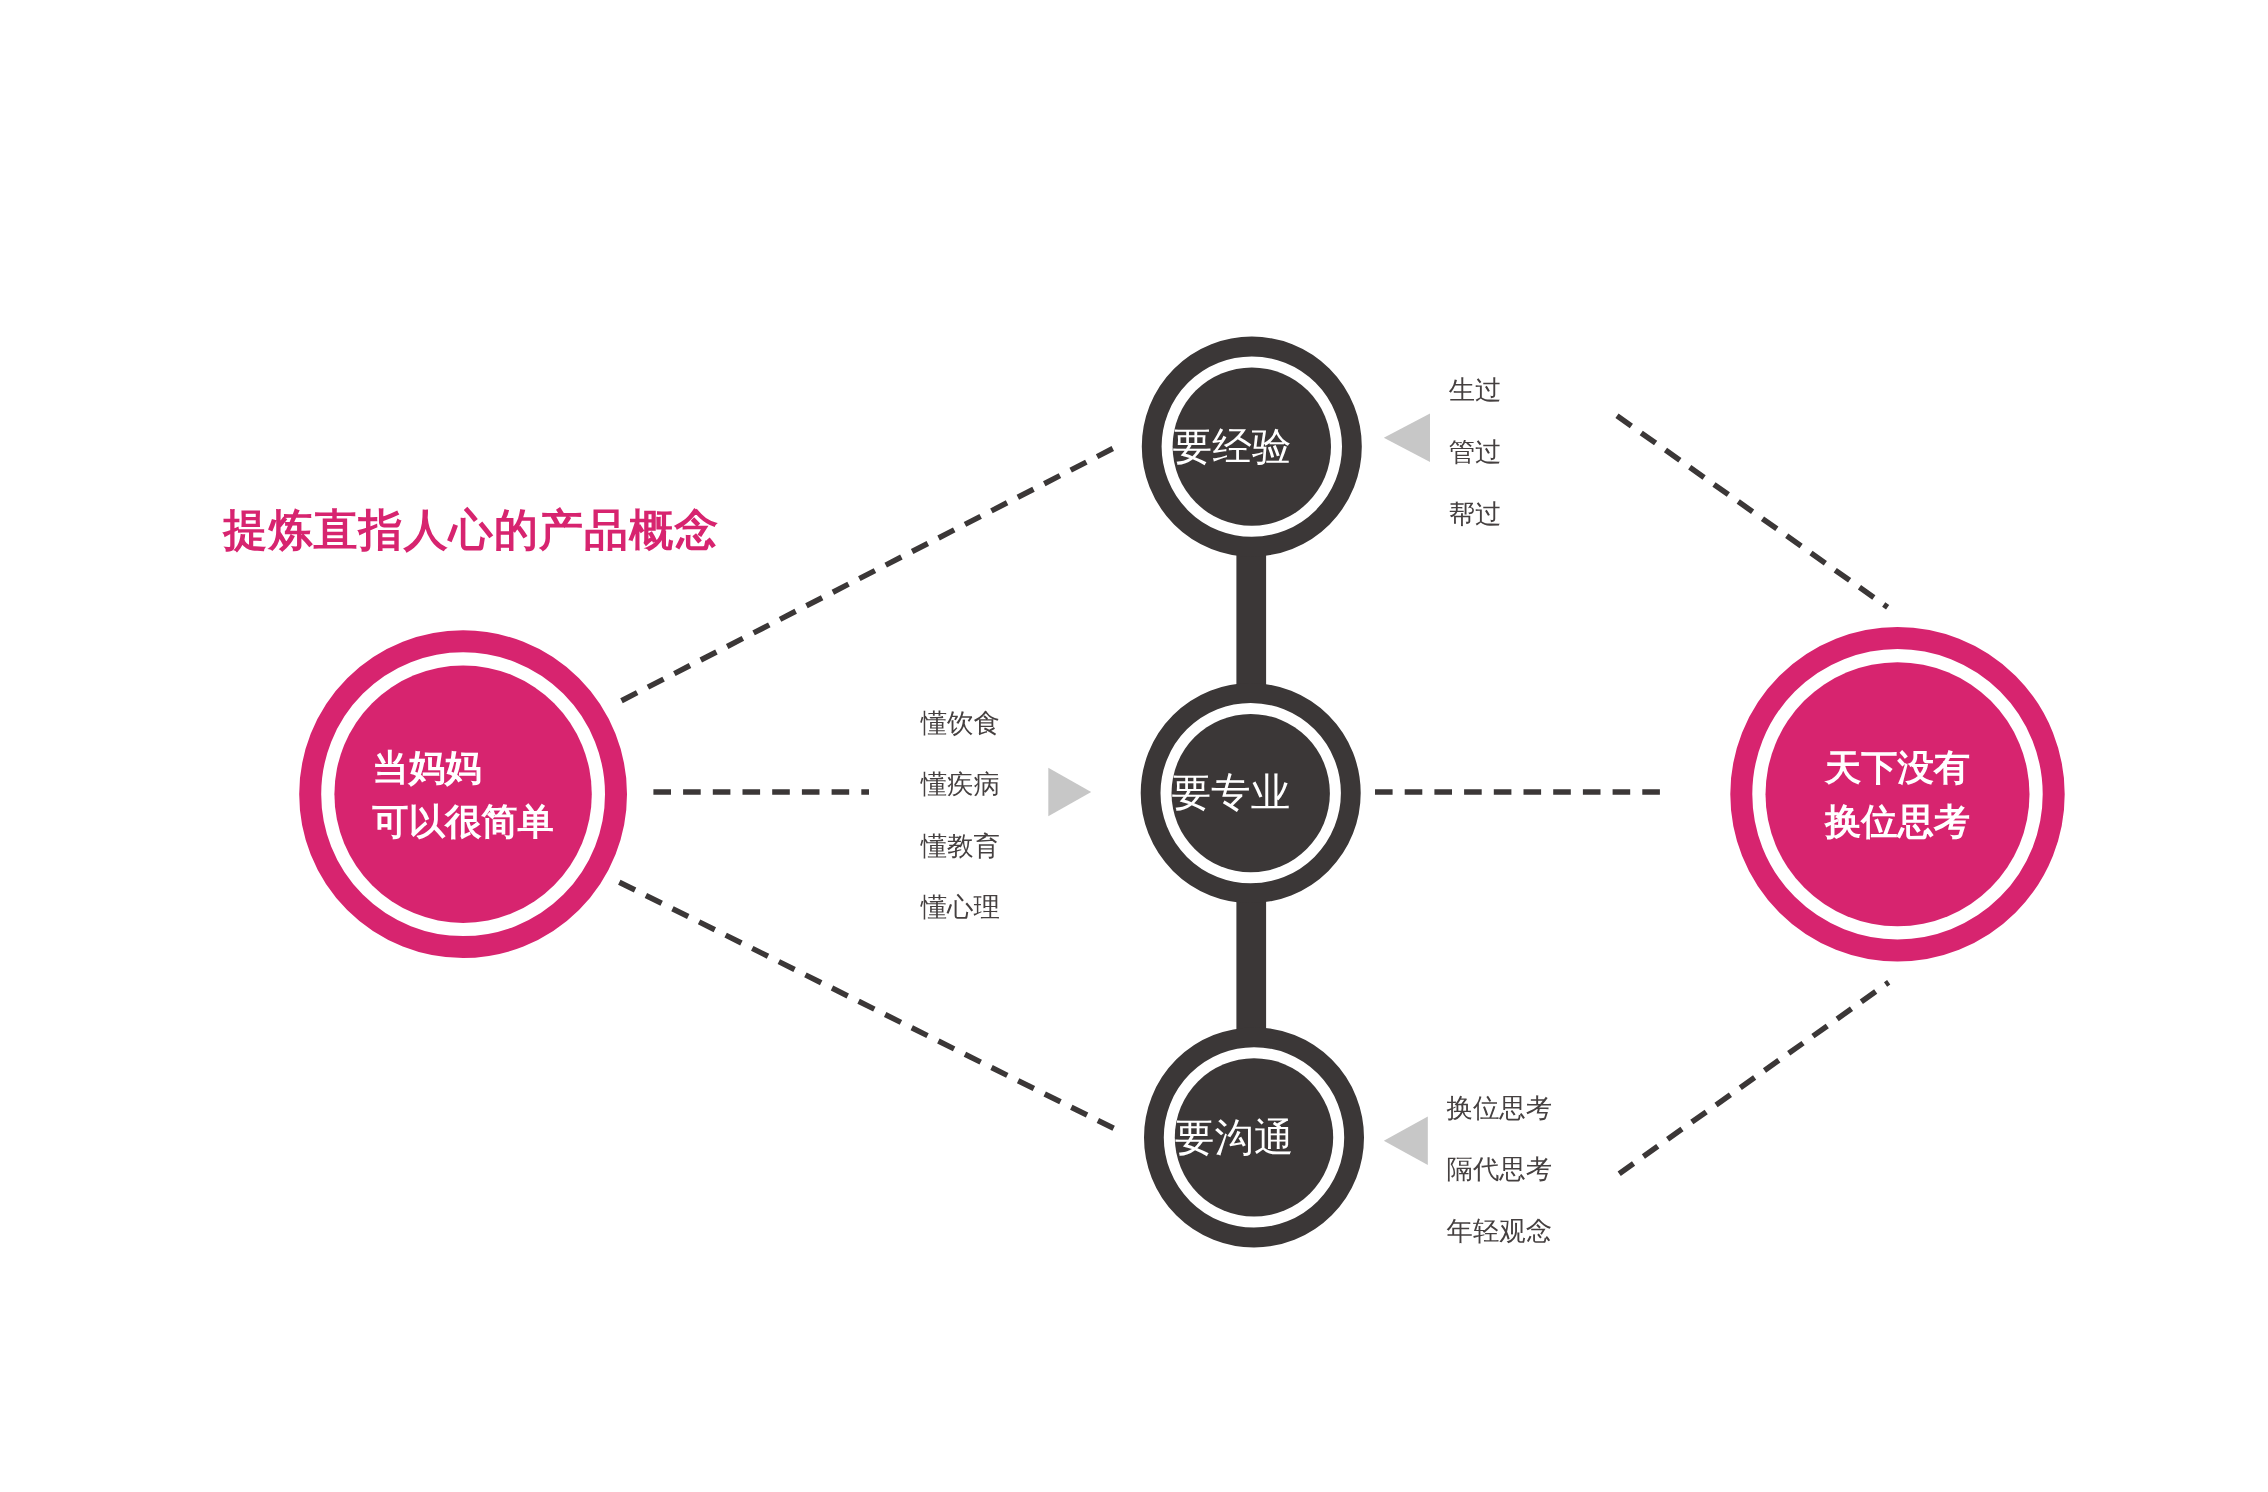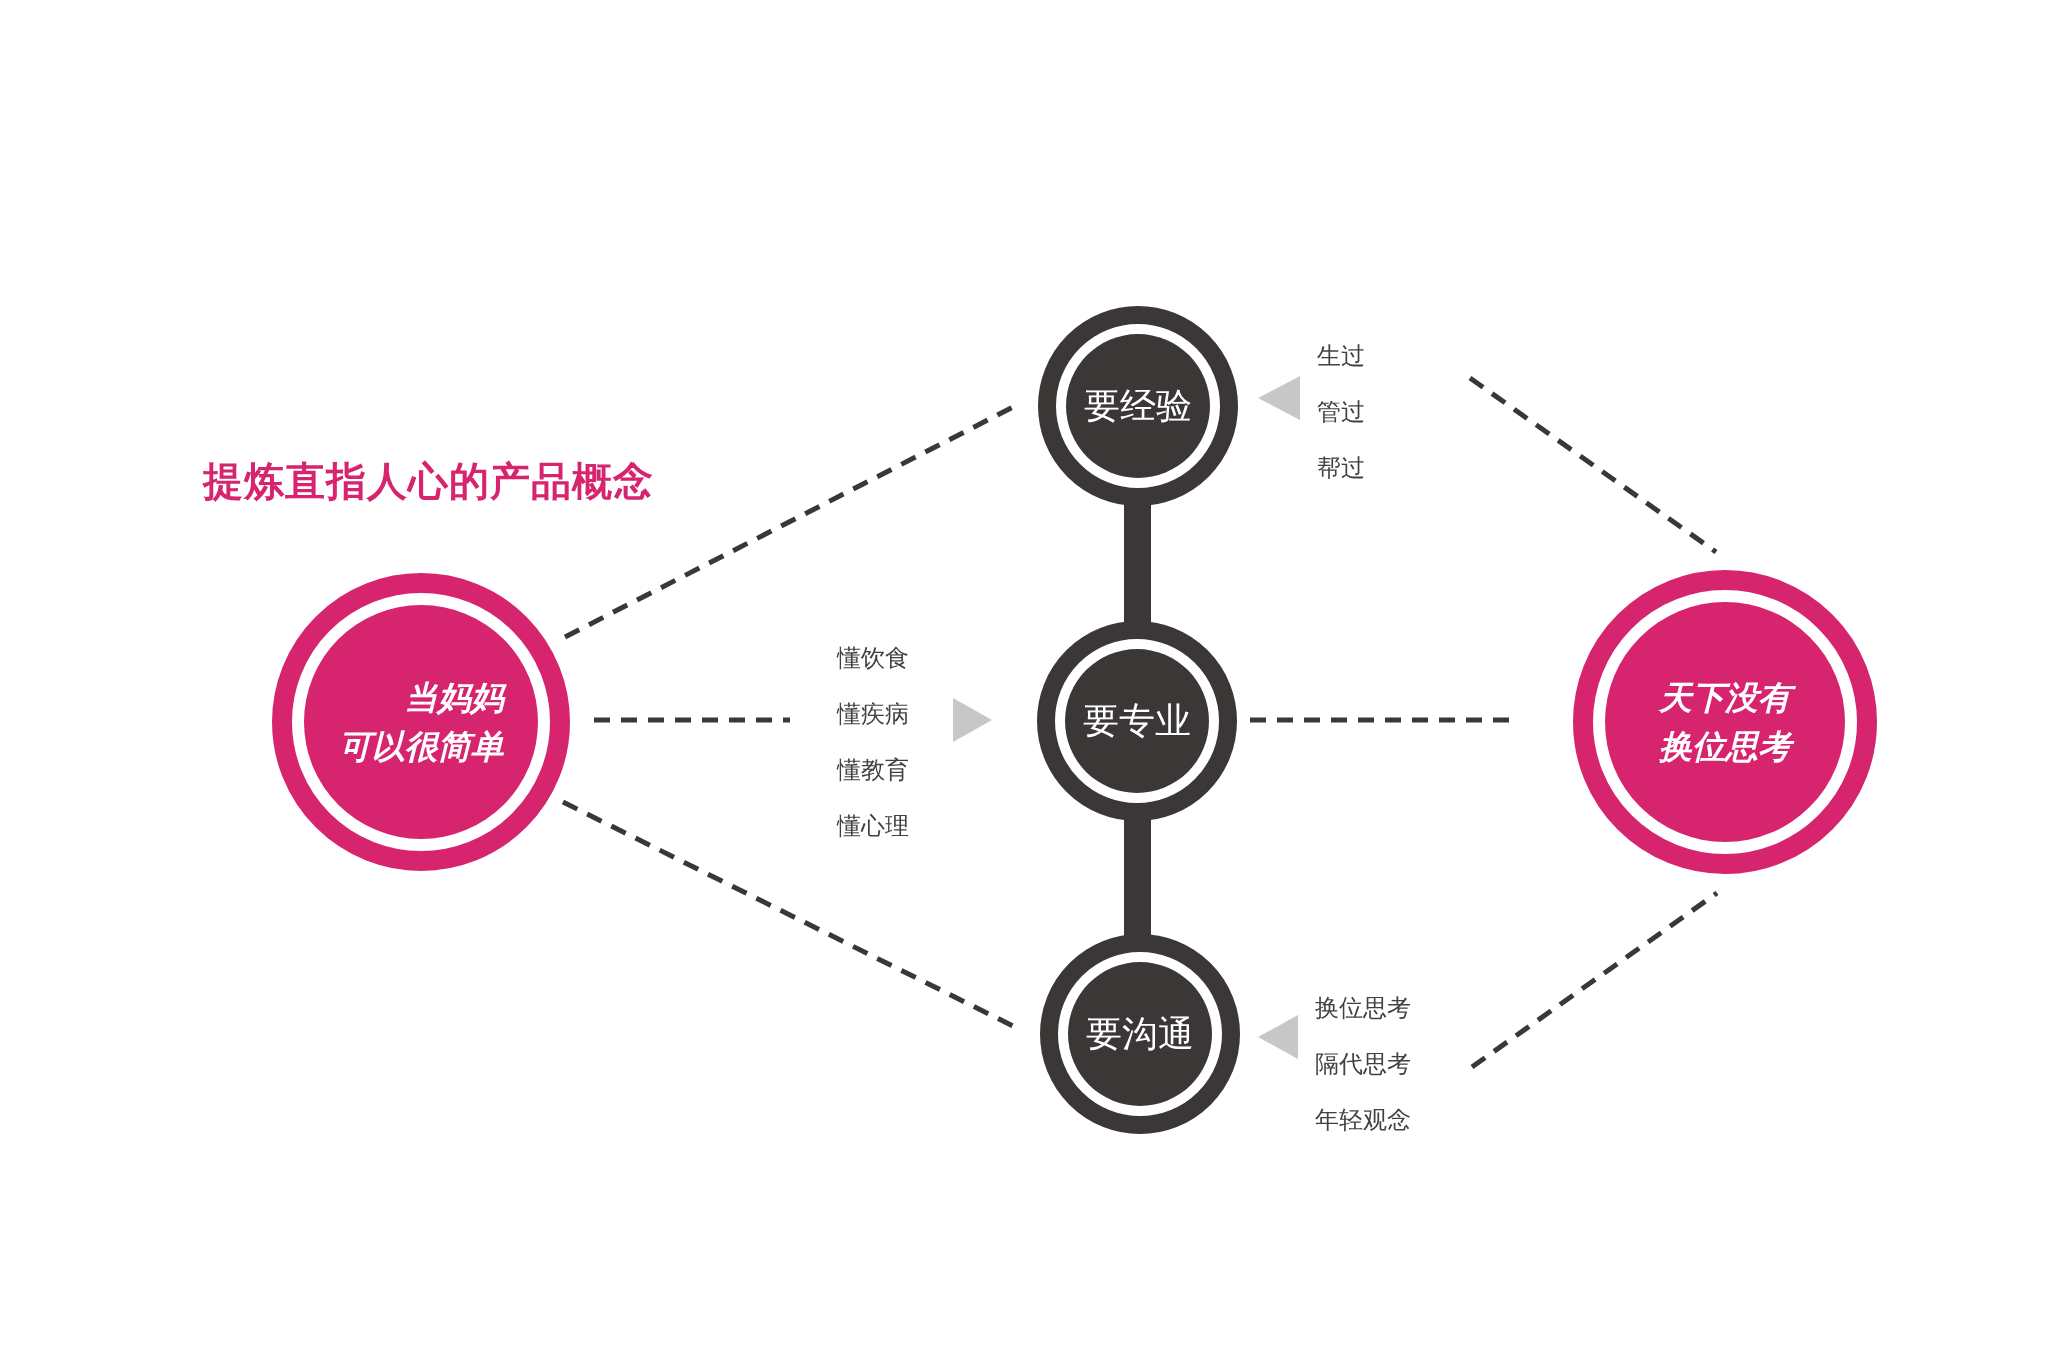--- a/index.html
+++ b/index.html
@@ -42,22 +42,21 @@
     z-index: 2;
   }
   .big-circle .inner {
     position: absolute;
     inset: 12px;
     border-radius: 50%;
     background: var(--pink, #D7246F);
     display: flex;
     align-items: center;
     justify-content: center;
-    text-align: right;
-    font-style: italic;
+    text-align: left;
   }
   .big-circle .label {
     color: #ffffff;
     font-weight: bold;
     font-size: 33px;
     line-height: 1.5;
     white-space: pre-line;
   }
   .big-circle.left  { left: 272px;  top: 573px; width: 298px; height: 298px; }
   .big-circle.right { left: 1573px; top: 570px; width: 304px; height: 304px; }
@@ -71,21 +70,20 @@
     border: 18px solid var(--dark, #3B3737);
     z-index: 2;
   }
   .dark-circle .inner {
     position: absolute;
     inset: 10px;
     border-radius: 50%;
     background: var(--dark, #3B3737);
     display: flex;
     align-items: center;
-    justify-content: center;
     text-align: center;
   }
   .dark-circle .label {
     color: #ffffff;
     font-size: 36px;
     font-weight: normal;
     white-space: nowrap;
   }
   .dark-circle.top    { left: 1038px; top: 306px; }
   .dark-circle.middle { left: 1037px; top: 621px; }

